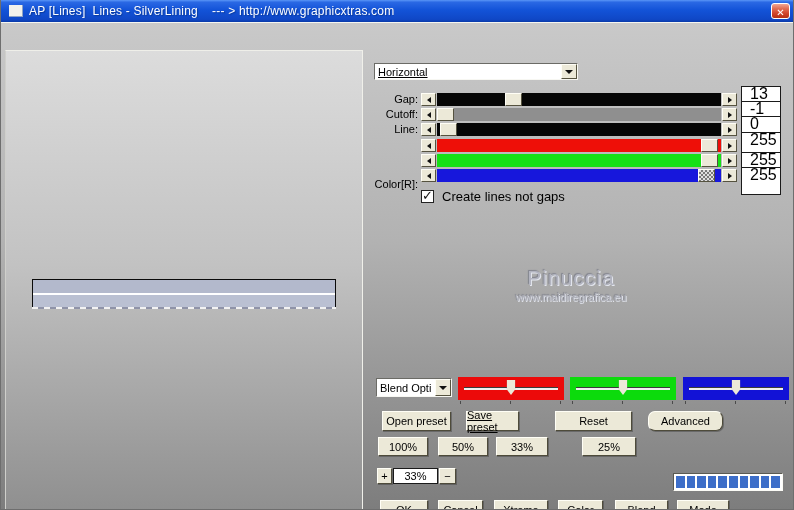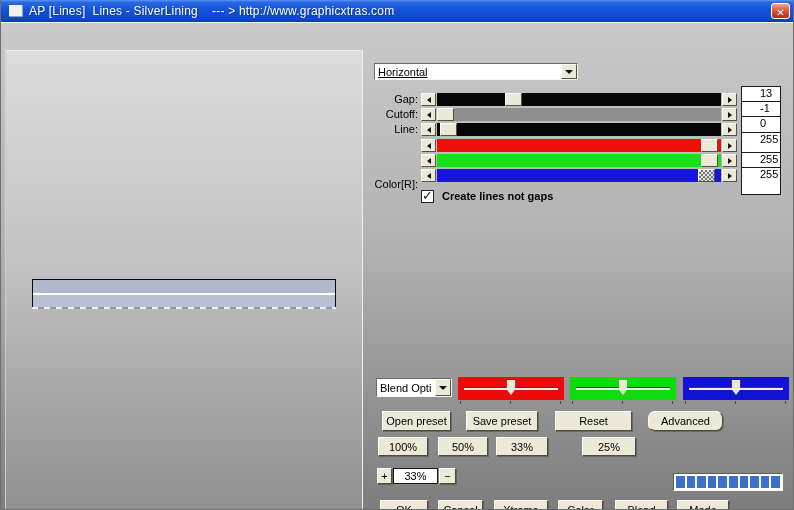--- a/index.html
+++ b/index.html
@@ -76,30 +76,30 @@
   }
   .sbtn.l { left:0; } .sbtn.r { right:0; }
   .strack { position:absolute; left:16px; right:16px; top:0; height:13px; cursor:pointer; }
   .sthumb {
     position:absolute; top:0; width:17px; height:13px; background:#ece9d8;
     border:1px solid; border-color:#fffef6 #55523f #55523f #fffef6; box-sizing:border-box;
   }
   .sthumb.hatched { background:repeating-conic-gradient(#7a7a7a 0% 25%,#e0e0e0 0% 50%) 0 0/4px 4px; }
   .valbox {
     position:absolute; left:740px; width:40px; height:28px; background:#fff;
-    border:1px solid #1a1a1a; box-sizing:border-box; font-size:11px; color:#000;
-    line-height:13px; padding-left:18px; cursor:text;
+    border:1px solid #1a1a1a; box-sizing:border-box; font-size:16px; color:#000;
+    line-height:13px; padding-left:8px; cursor:text;
   }
   
   .checkbox {
     position:absolute; left:420px; top:167px; width:13px; height:13px; background:#fff;
     border:1px solid #222; box-sizing:border-box; cursor:pointer;
   }
   .checkbox.checked::after { content:"✓"; position:absolute; left:0px; top:-3px; font-size:13px; font-weight:bold; color:#111; }
-  .cblabel { position:absolute; left:441px; top:167px; font-size:11px; color:#000; line-height:13px;font-weight:bold; }
+  .cblabel { position:absolute; left:441px; top:167px; font-size:13px; color:#000; line-height:13px; }
   
   .wm { position:absolute; left:430px; top:243px; width:280px; text-align:center; }
   .wm-title {
     font-size:21px; letter-spacing:1px; color:#b2b4c0;
     text-shadow:1px 1px 0 #e3e6ee,-1px -1px 1px #82848e;
   }
   .wm-sub {
     font-size:11px; margin-top:1px; color:#b0b2bc;
     text-shadow:1px 1px 0 #dfe2ea,-1px -1px 1px #83858f;
   }
@@ -236,20 +236,24 @@
     <div class="valbox" style="top:63px;">13</div>
     <div class="valbox" style="top:78px;">-1</div>
     <div class="valbox" style="top:93px;">0</div>
     <div class="valbox" style="top:109px;">255</div>
     <div class="valbox" style="top:129px;">255</div>
     <div class="valbox" style="top:144px;">255</div>
 
     <div class="checkbox checked"></div>
     <div class="cblabel">Create lines not gaps</div>
 
+    <div class="wm">
+      <div class="wm-title">Pinuccia</div>
+      <div class="wm-sub">www.maidiregrafica.eu</div>
+    </div>
 
     <div class="combo" style="left:375px;top:355px;width:76px;height:19px;">
       <span class="combo-text">Blend Opti</span>
       <span class="combo-btn">
           <i class="tri-down"></i>
         </span>
     </div>
 
     <div class="chpanel" style="left: 457px; background: rgb(236, 10, 10);">
       <div class="groove"></div>
@@ -258,21 +262,21 @@
     <div class="chpanel" style="left: 569px; background: rgb(12, 219, 12);">
       <div class="groove"></div>
       <div class="chthumb" style="left: 50%;"></div>
     </div>
     <div class="chpanel" style="left: 682px; background: rgb(18, 18, 214);">
       <div class="groove"></div>
       <div class="chthumb" style="left: 50%;"></div>
     </div>
 
     <div class="btn" style="left:381px;top:388px;width:69px;height:20px;">Open preset</div>
-    <div class="btn" style="left:465px;top:388px;width:72px;height:20px;">Save preset</div>
+    <div class="btn" style="left:465px;top:388px;width:53px;height:20px;text-decoration:underline;">Save preset</div>
     <div class="btn" style="left:554px;top:388px;width:77px;height:20px;">Reset</div>
     <div class="btn" style="left:647px;top:388px;width:75px;height:20px;border-radius:7px;">Advanced</div>
 
     <div class="btn" style="left:377px;top:414px;width:50px;height:19px;">100%</div>
     <div class="btn" style="left:437px;top:414px;width:50px;height:19px;">50%</div>
     <div class="btn" style="left:495px;top:414px;width:52px;height:19px;">33%</div>
     <div class="btn" style="left:553px;top:414px;width:54px;height:19px;margin-left:28px;">25%</div>
 
     <div class="btn" style="left:376px;top:445px;width:15px;height:16px;">+</div>
     <div class="stepfield" style="left:392px;top:445px;width:45px;height:16px;">33%</div>

